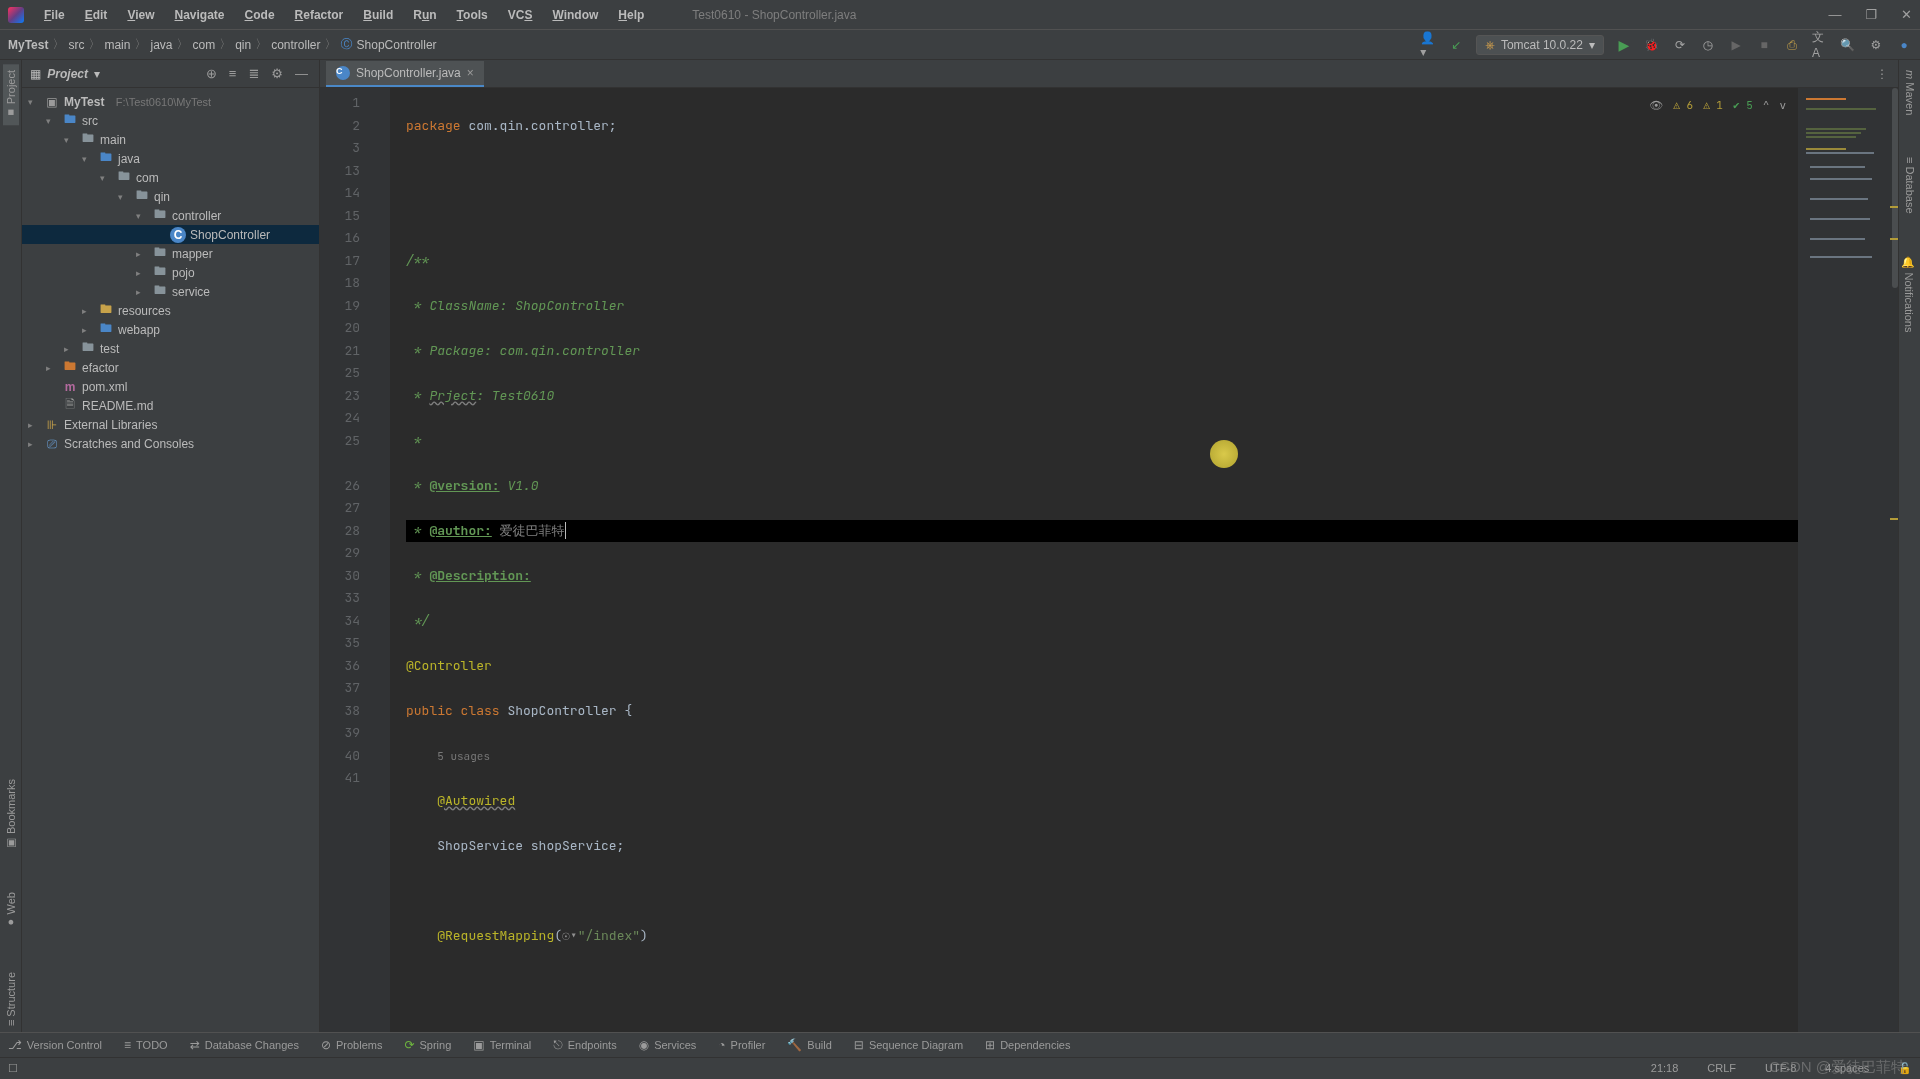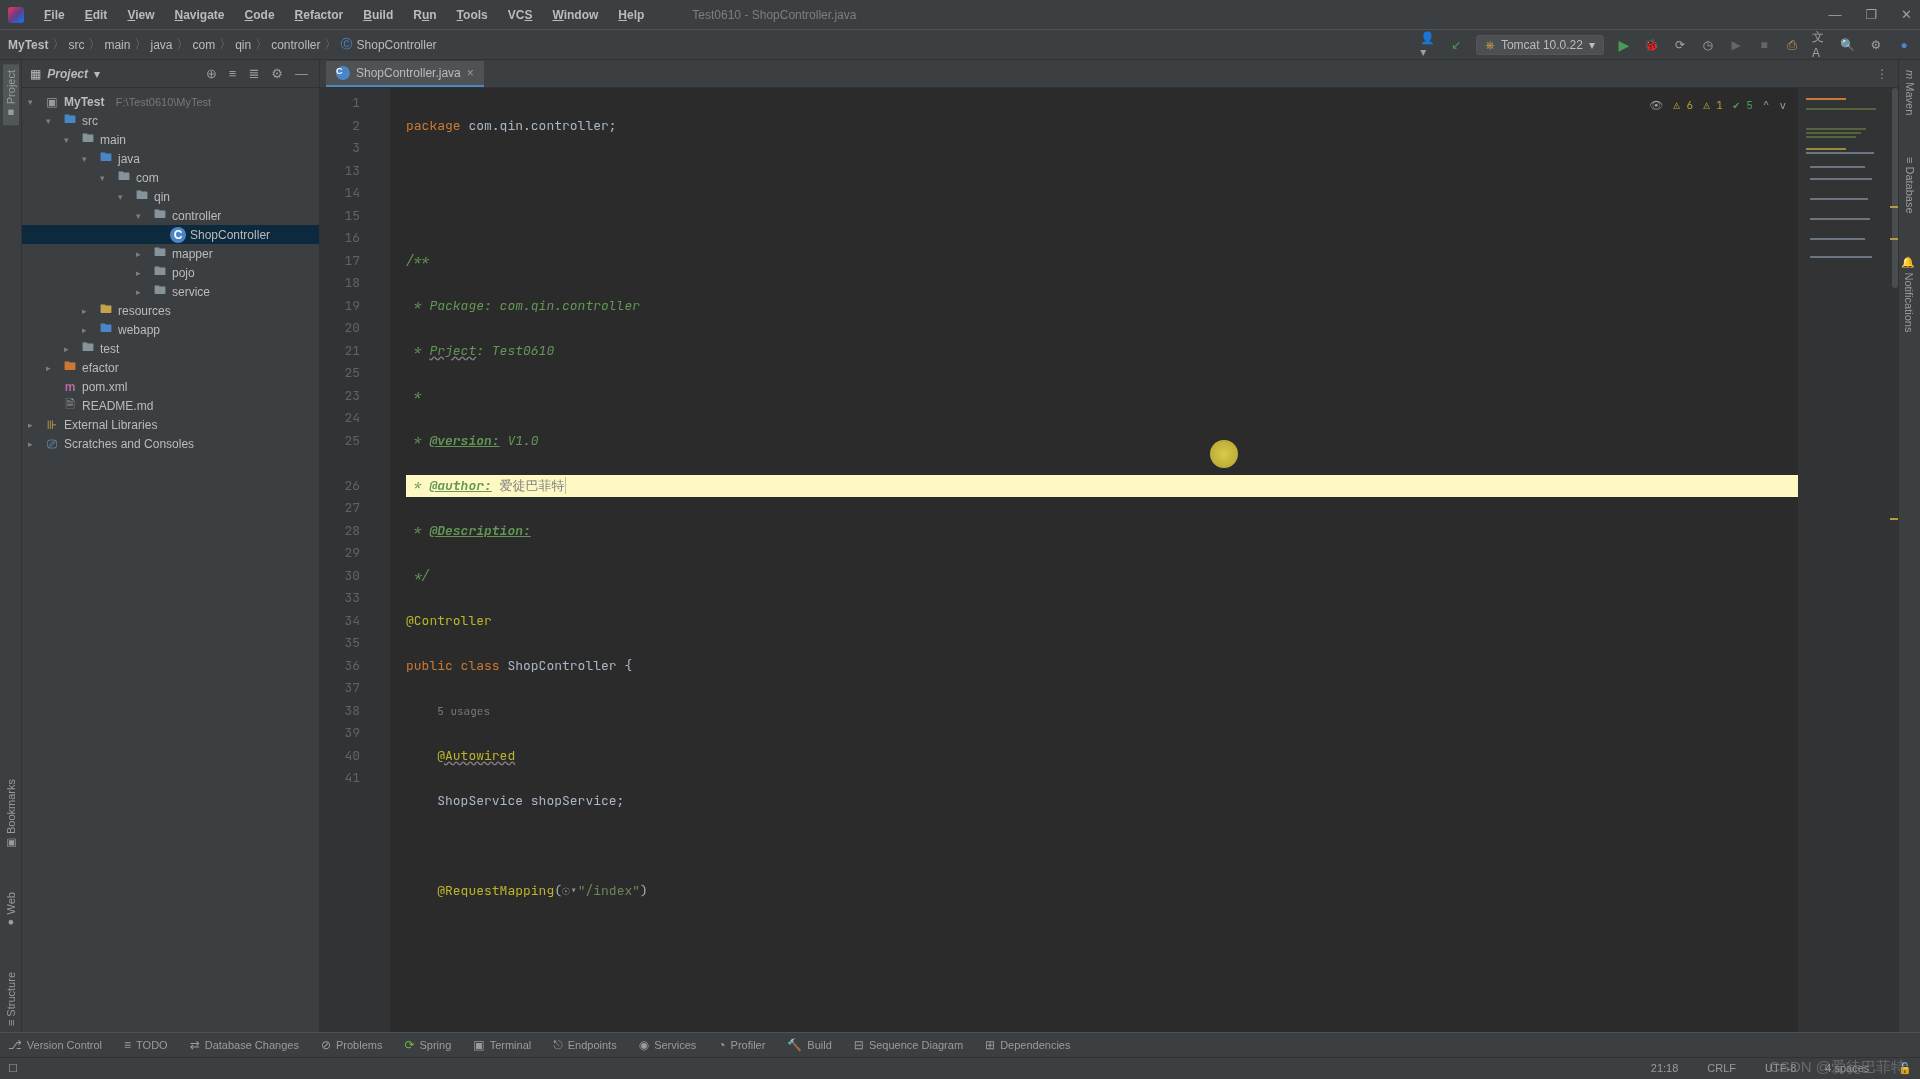--- a/index.html
+++ b/index.html
@@ -47,26 +47,26 @@
 .editor-area { flex:1; display:flex; flex-direction:column; background:#2b2b2b; }
 .editor-tabs { height:28px; background:#3c3f41; display:flex; align-items:flex-end; border-bottom:1px solid #323232; padding-left:6px; }
 .editor-tab { background:#4e5254; padding:5px 10px 5px 10px; display:flex; align-items:center; gap:6px; border-bottom:2px solid #4a88c7; cursor:pointer; }
 .editor-tab .close { color:#9b9b9b; }
 .editor-tabs .tab-menu { margin-left:auto; padding:6px 10px; color:#9b9b9b; }
 .editor-body { flex:1; display:flex; position:relative; overflow:hidden; }
 .gutter { width:70px; background:#313335; padding-top:4px; font-family:"JetBrains Mono",Consolas,monospace; font-size:13px; color:#606366; text-align:right; position:relative; }
 .gutter .ln { height:22.5px; line-height:22.5px; padding-right:30px; position:relative; }
 .code { flex:1; font-family:"JetBrains Mono",Consolas,monospace; font-size:13px; line-height:22.5px; padding:4px 0 0 16px; white-space:pre; color:#a9b7c6; position:relative; }
 .code .line { height:22.5px; }
-.code .line.current { background:#fef9c3; }
+.code .line.current { background:#000000; }
 .kw { color:#cc7832; }
 .str { color:#6a8759; }
 .com { color:#808080; }
 .doc { color:#629755; font-style:italic; }
-.doctag { color:#629755; font-style:italic; font-weight:bold; text-decoration:underline; }
+.doctag { color:#629755; font-weight:bold; text-decoration:underline; }
 .ann { color:#bbb529; }
 .cls { color:#a9b7c6; }
 .param { color:#909090; }
 .usage { color:#787878; font-size:11px; font-style:normal; }
 .wavy { text-decoration:underline wavy #808080; }
 .caret { border-right:1px solid #bbbbbb; animation:none; }
 .inspect { position:absolute; top:6px; right:12px; display:flex; gap:10px; font-size:11px; color:#9b9b9b; align-items:center; }
 .inspect .warn { color:#b39c39; }
 .inspect .ok { color:#499c54; }
 .minimap { width:100px; background:#313335; position:relative; }
@@ -305,20 +305,21 @@
         <div class="ln">38</div>
         <div class="ln">39</div>
         <div class="ln">40</div>
         <div class="ln">41</div>
       </div>
       <div class="code">
 <div class="line"><span class="kw">package </span><span>com.qin.controller;</span></div>
 <div class="line"></div>
 <div class="line"></div>
 <div class="line"><span class="doc">/**</span></div>
+<div class="line"><span class="doc"> * ClassName: ShopController</span></div>
 <div class="line"><span class="doc"> * Package: com.qin.controller</span></div>
 <div class="line"><span class="doc"> * </span><span class="doc wavy">Prject</span><span class="doc">: Test0610</span></div>
 <div class="line"><span class="doc"> *</span></div>
 <div class="line"><span class="doc"> * </span><span class="doctag">@version:</span><span class="doc"> V1.0</span></div>
 <div class="line current"><span class="doc"> * </span><span class="doctag">@author:</span><span class="com"> 爱徒巴菲特</span><span class="caret"></span></div>
 <div class="line"><span class="doc"> * </span><span class="doctag">@Description:</span></div>
 <div class="line"><span class="doc"> */</span></div>
 <div class="line"><span class="ann">@Controller</span></div>
 <div class="line"><span class="kw">public class </span><span class="cls">ShopController </span><span>{</span></div>
 <div class="line">    <span class="usage">5 usages</span></div>

